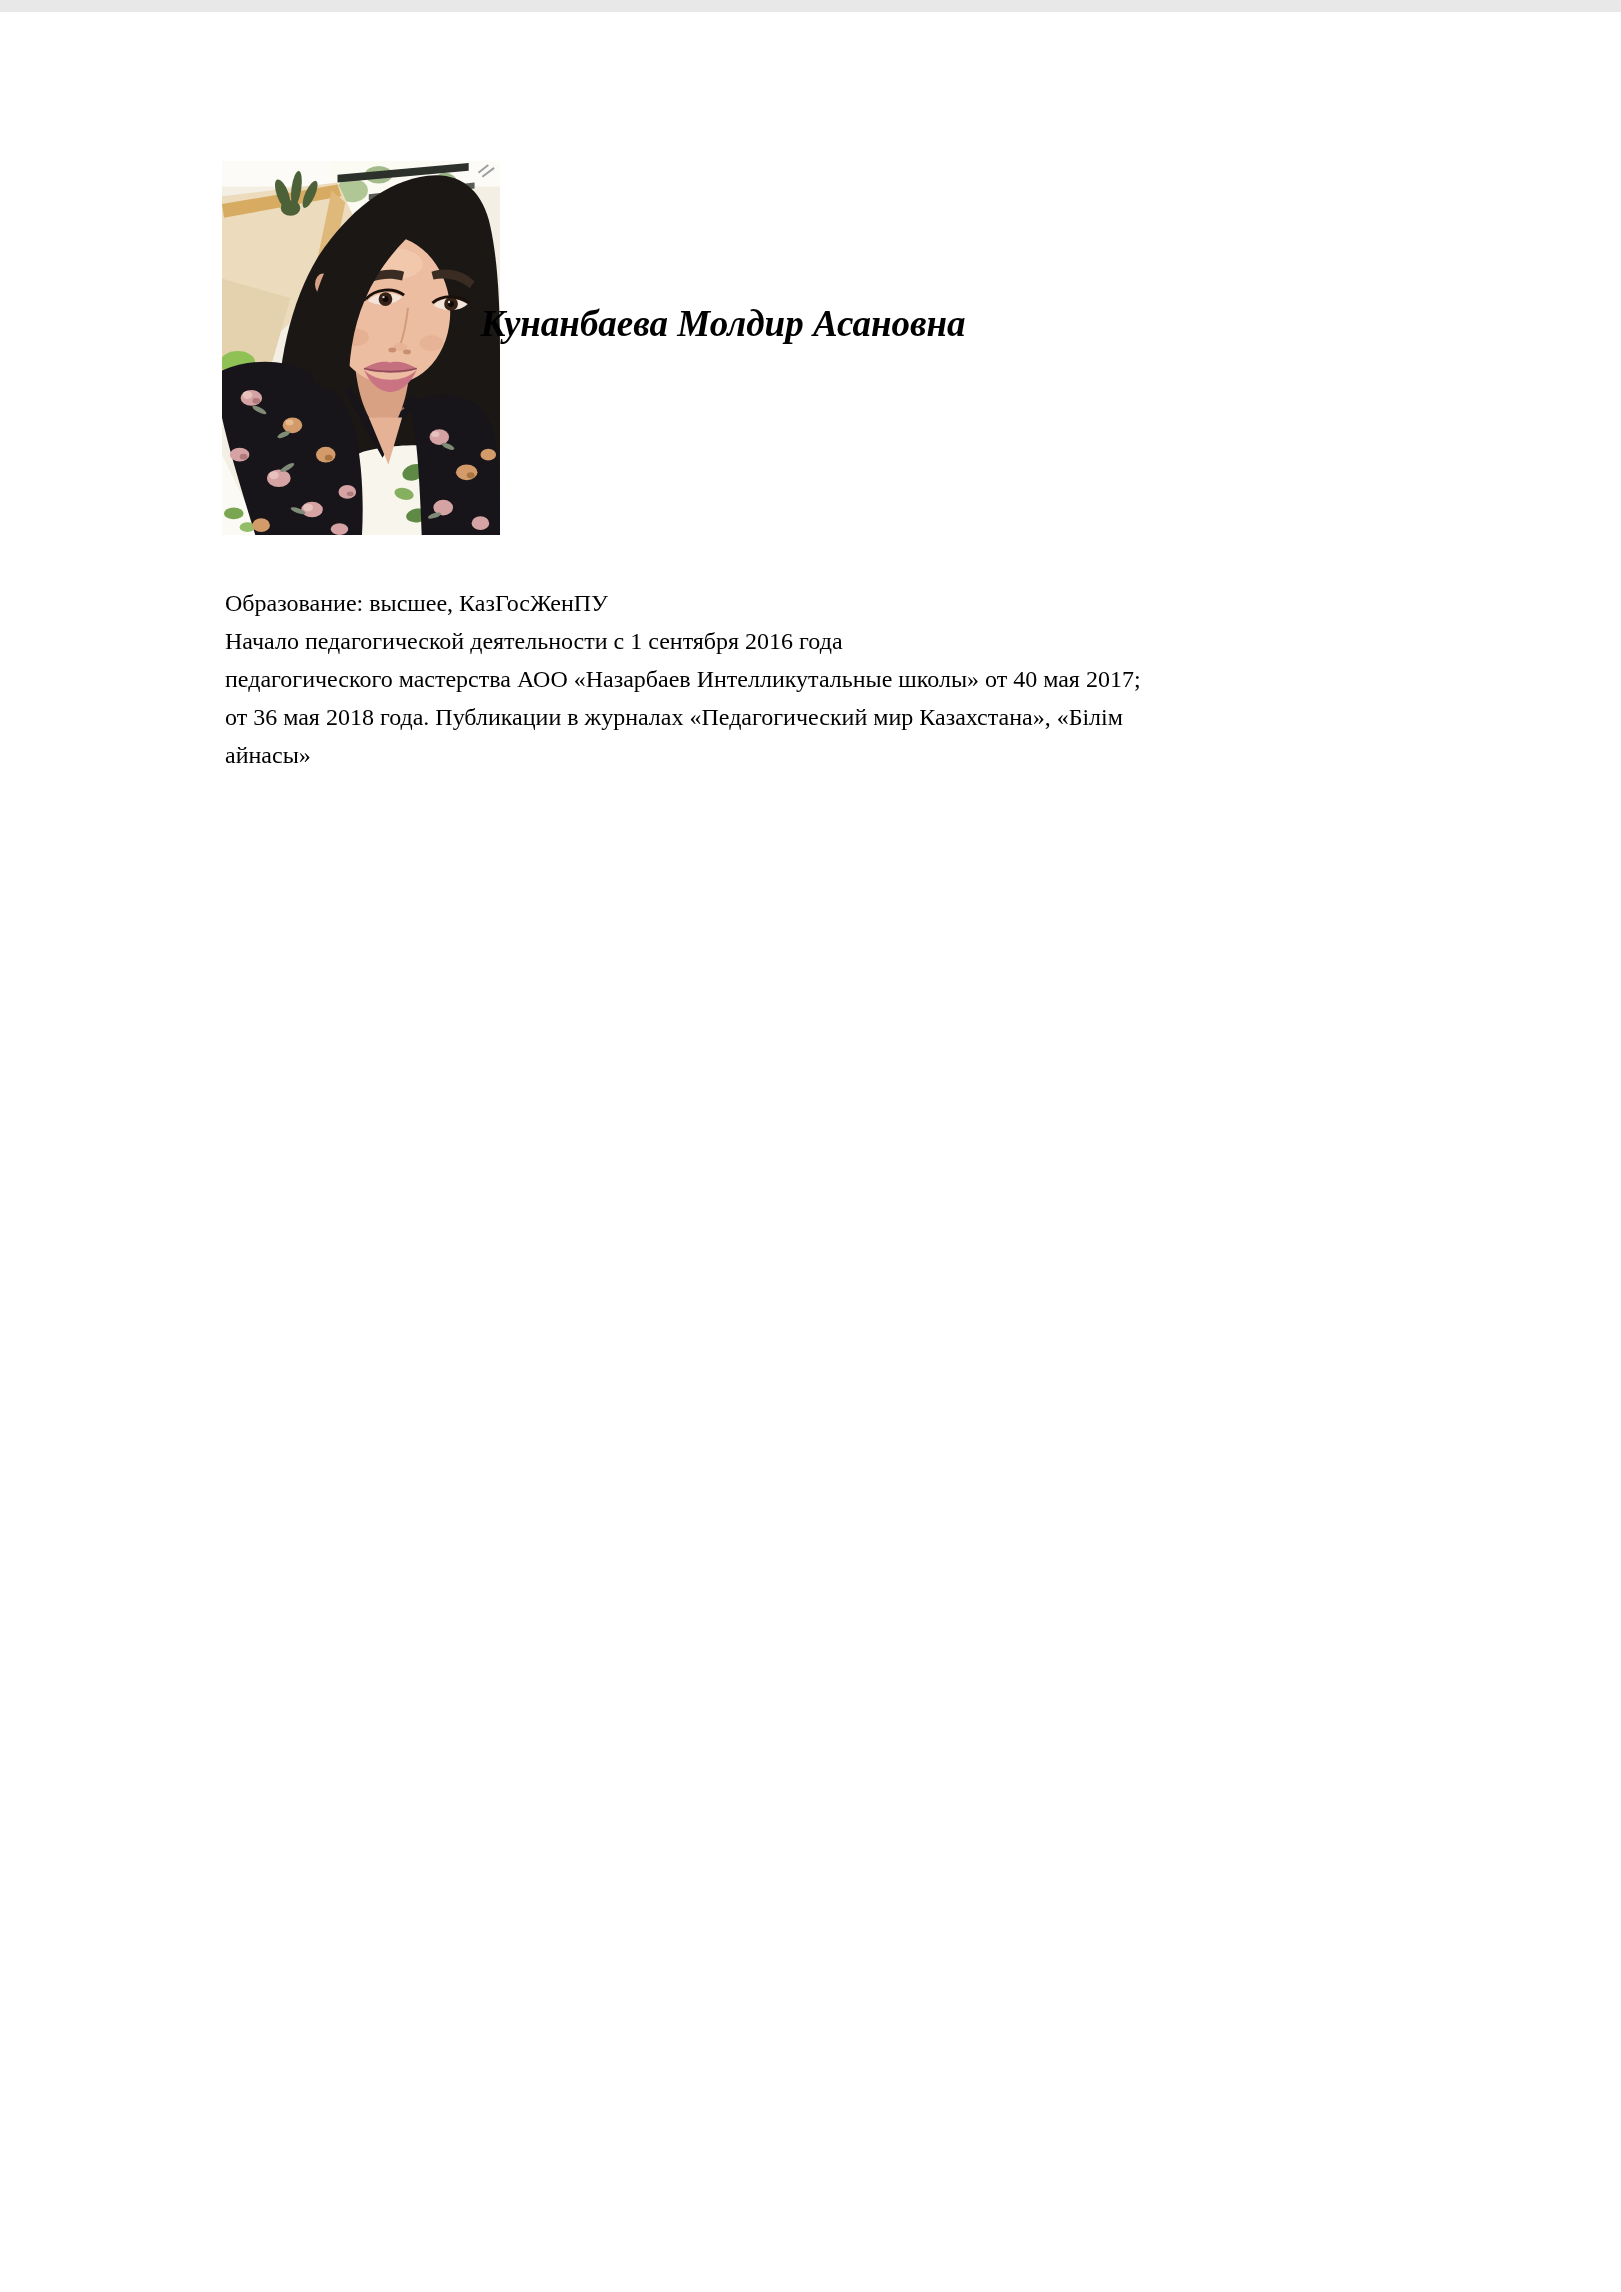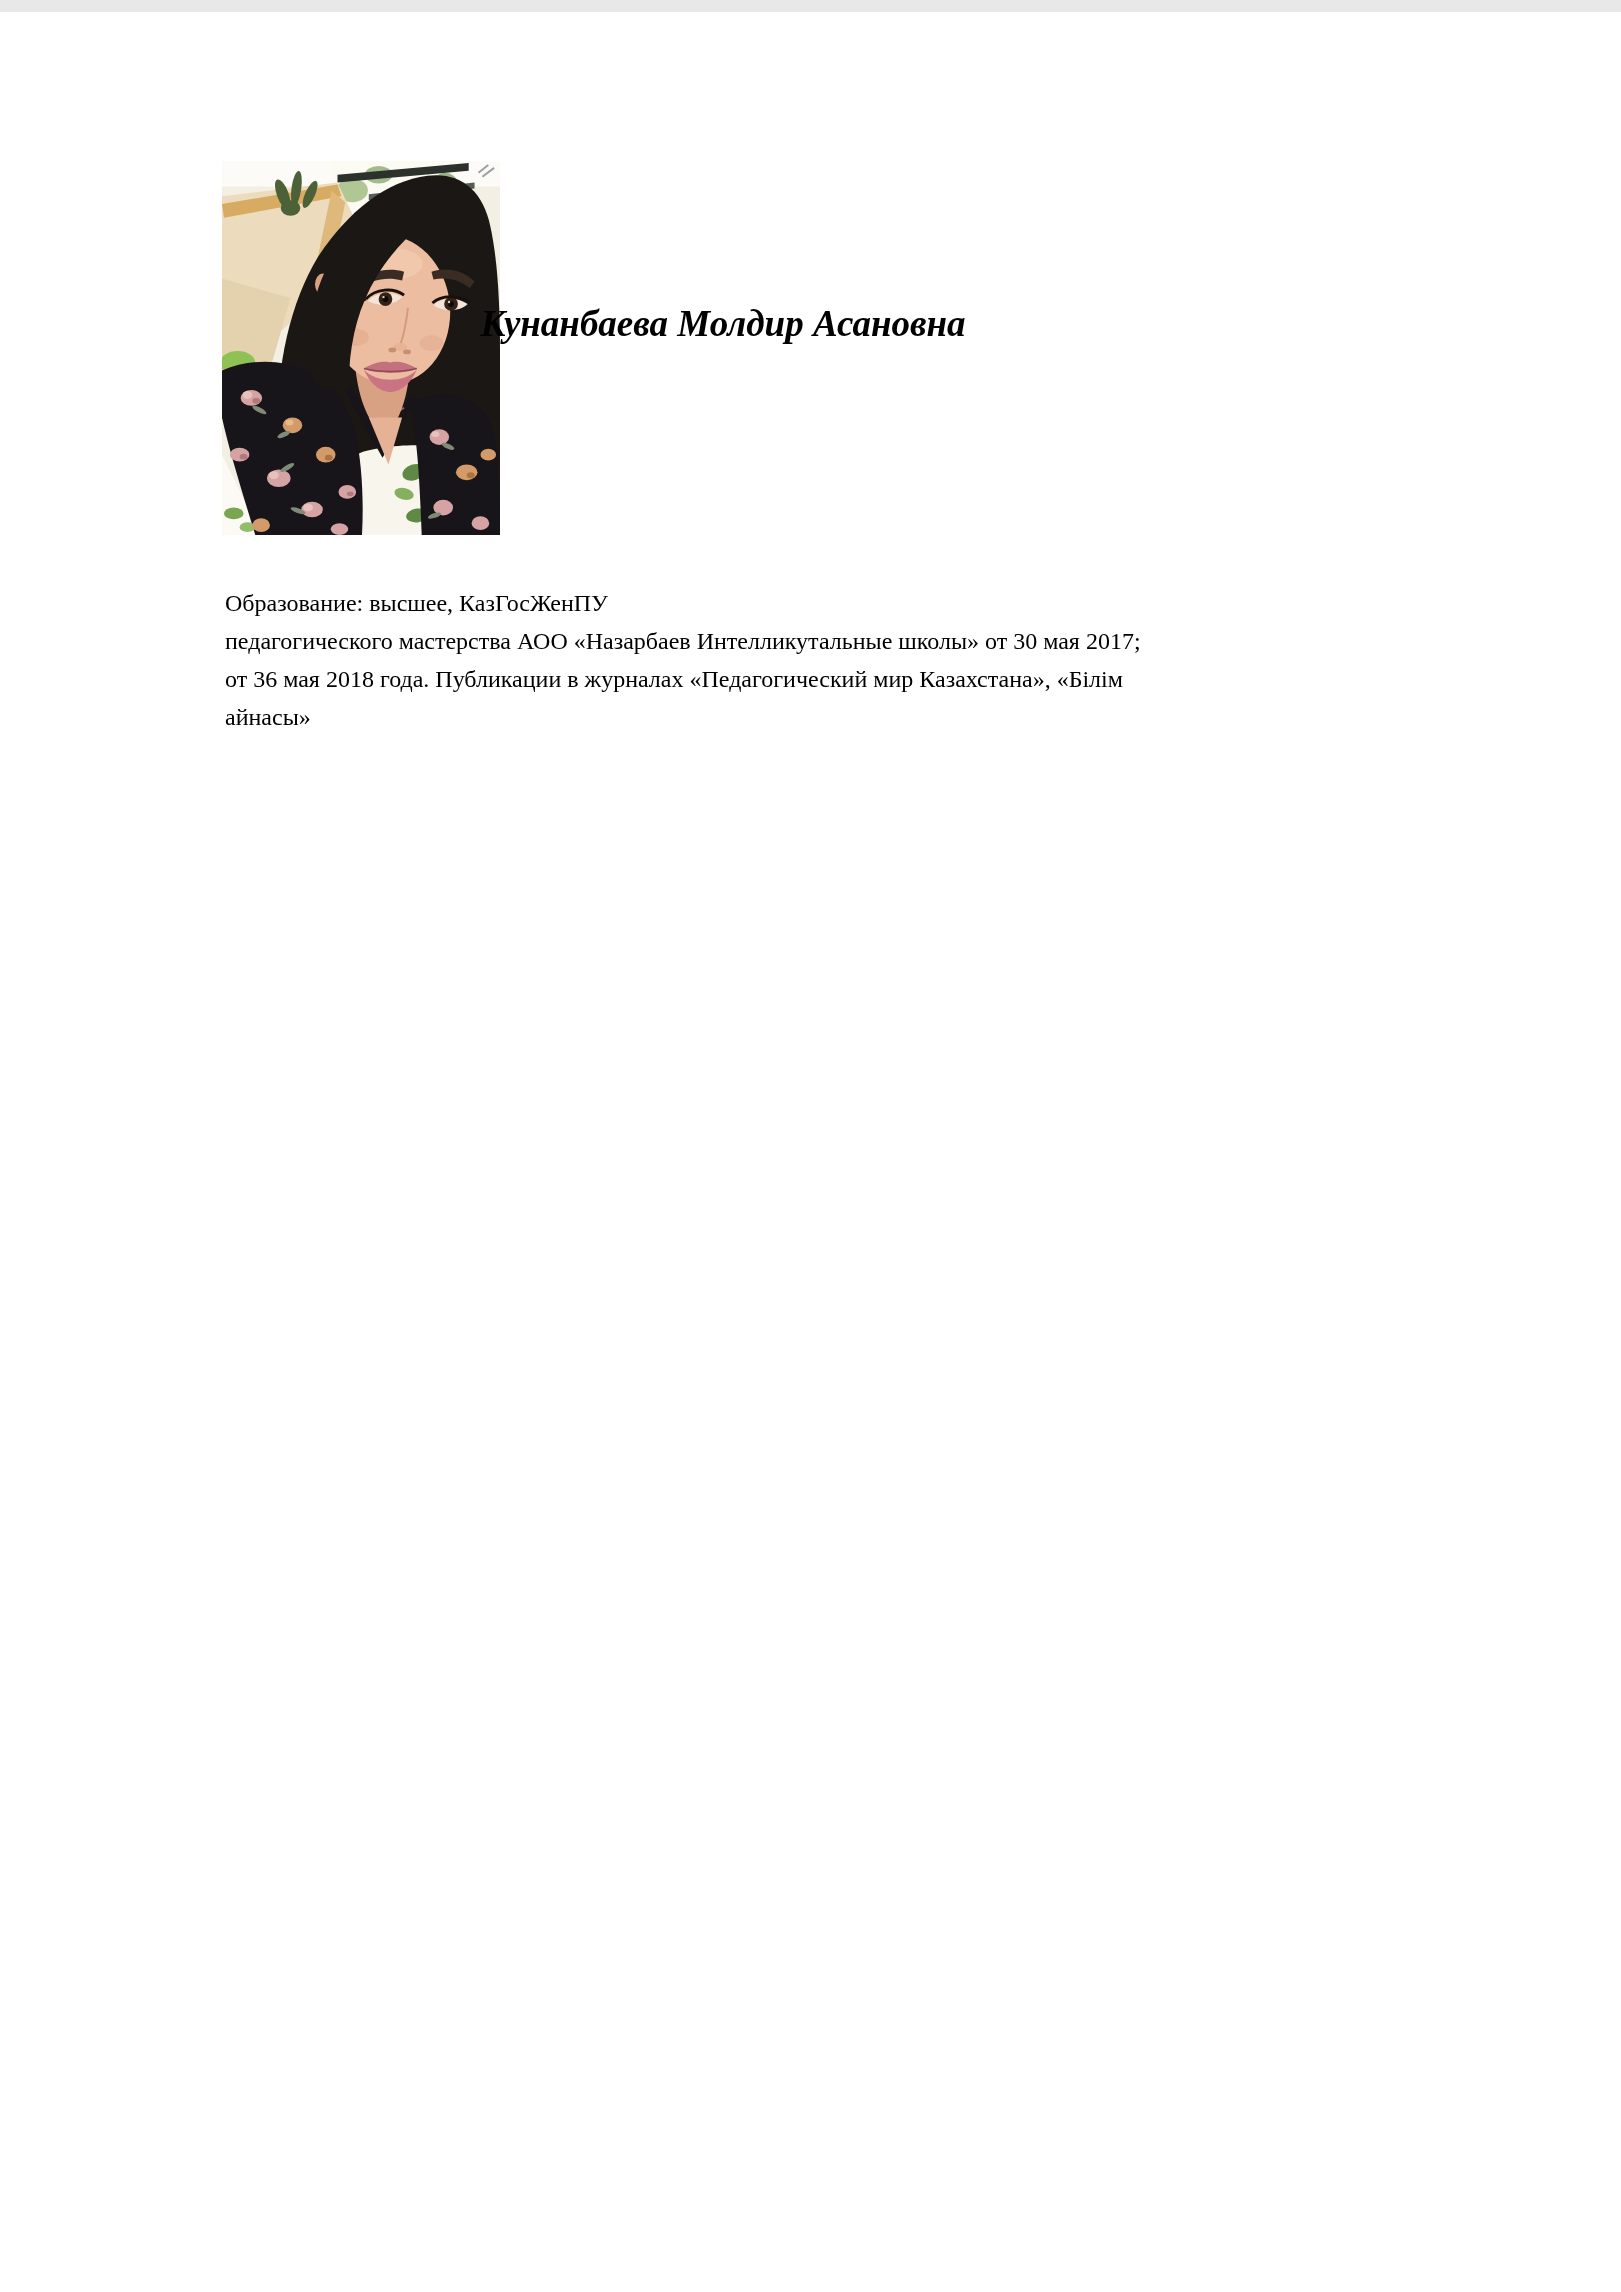--- a/index.html
+++ b/index.html
@@ -215,19 +215,20 @@
       <path d="M266,16 L278,7"></path>
     </g>
   </svg>
 
   <div class="title-block">
     <div class="person-name">Кунанбаева Молдир Асановна</div>
   </div>
 
   <div class="bio">
     <div class="bio-line">Образование: высшее, КазГосЖенПУ</div>
-    <div class="bio-line">педагогического мастерства АОО «Назарбаев Интелликутальные школы» от 30 мая 2017;</div>
+    <div class="bio-line">Начало педагогической деятельности с 1 сентября 2016 года</div>
+    <div class="bio-line">педагогического мастерства АОО «Назарбаев Интелликутальные школы» от 40 мая 2017;</div>
     <div class="bio-line">от 36 мая 2018 года. Публикации в журналах «Педагогический мир Казахстана», «Білім</div>
     <div class="bio-line">айнасы»</div>
   </div>
 
 </div>
 
 
 </body></html>

